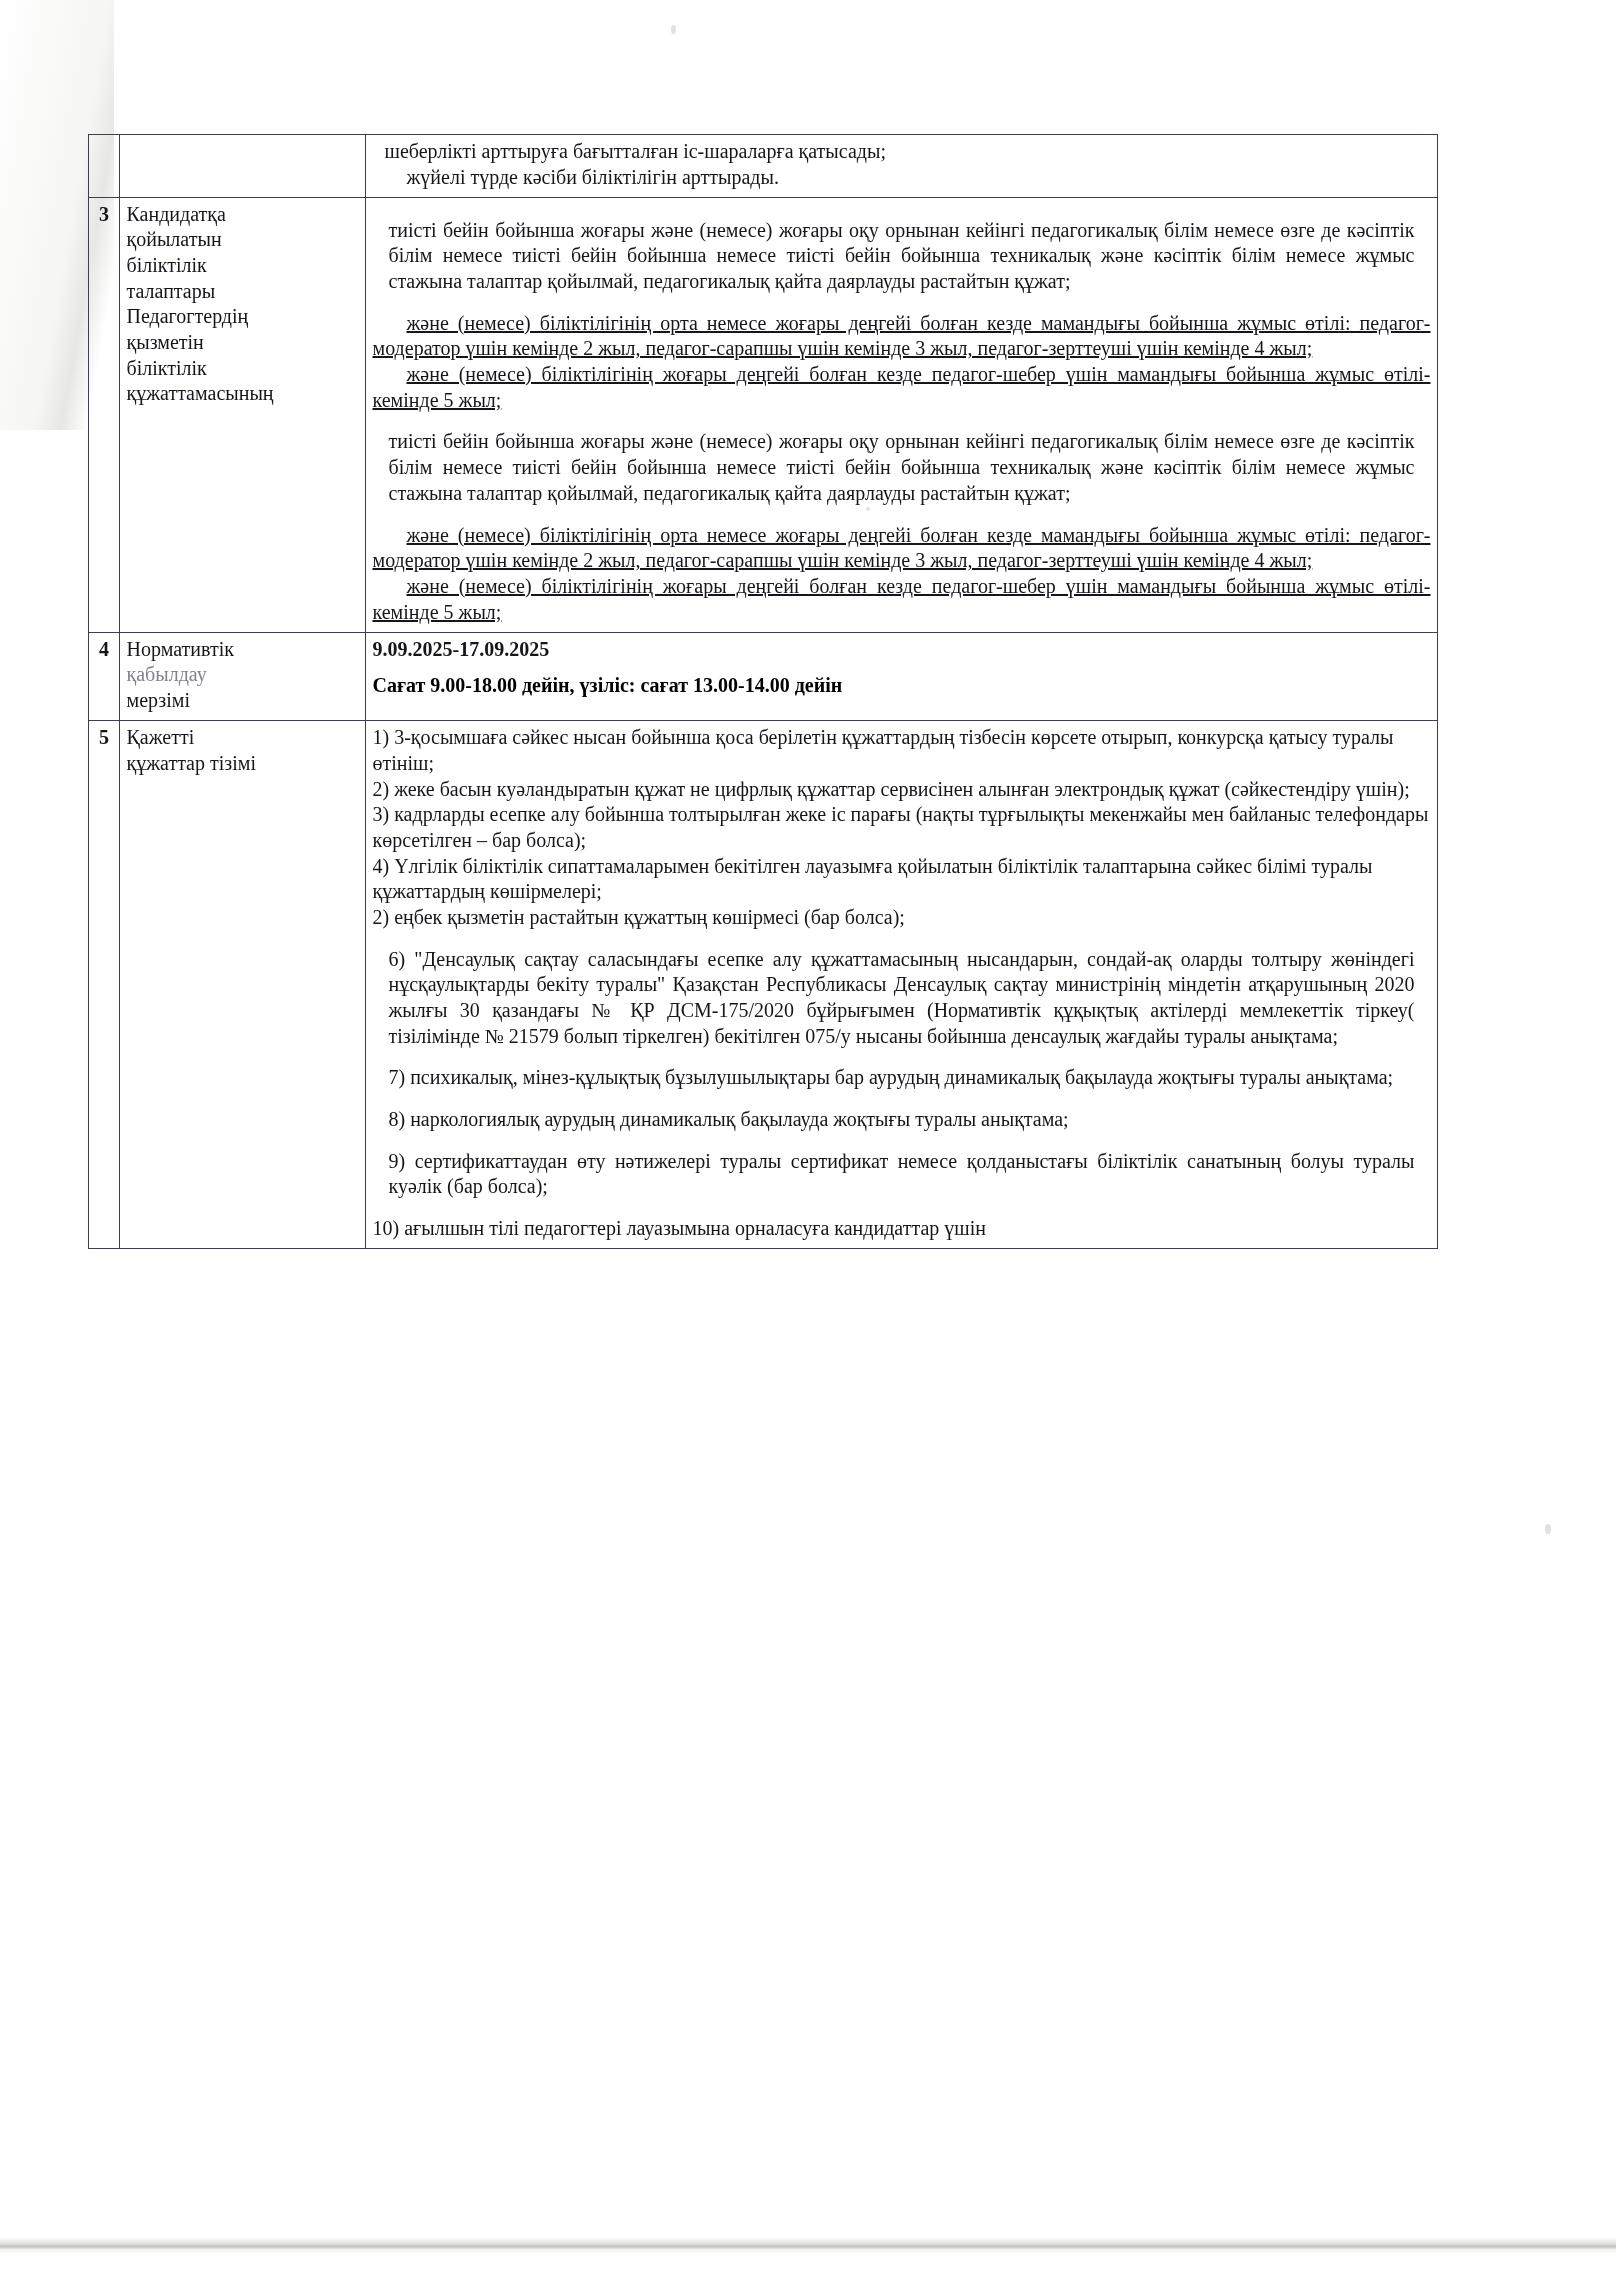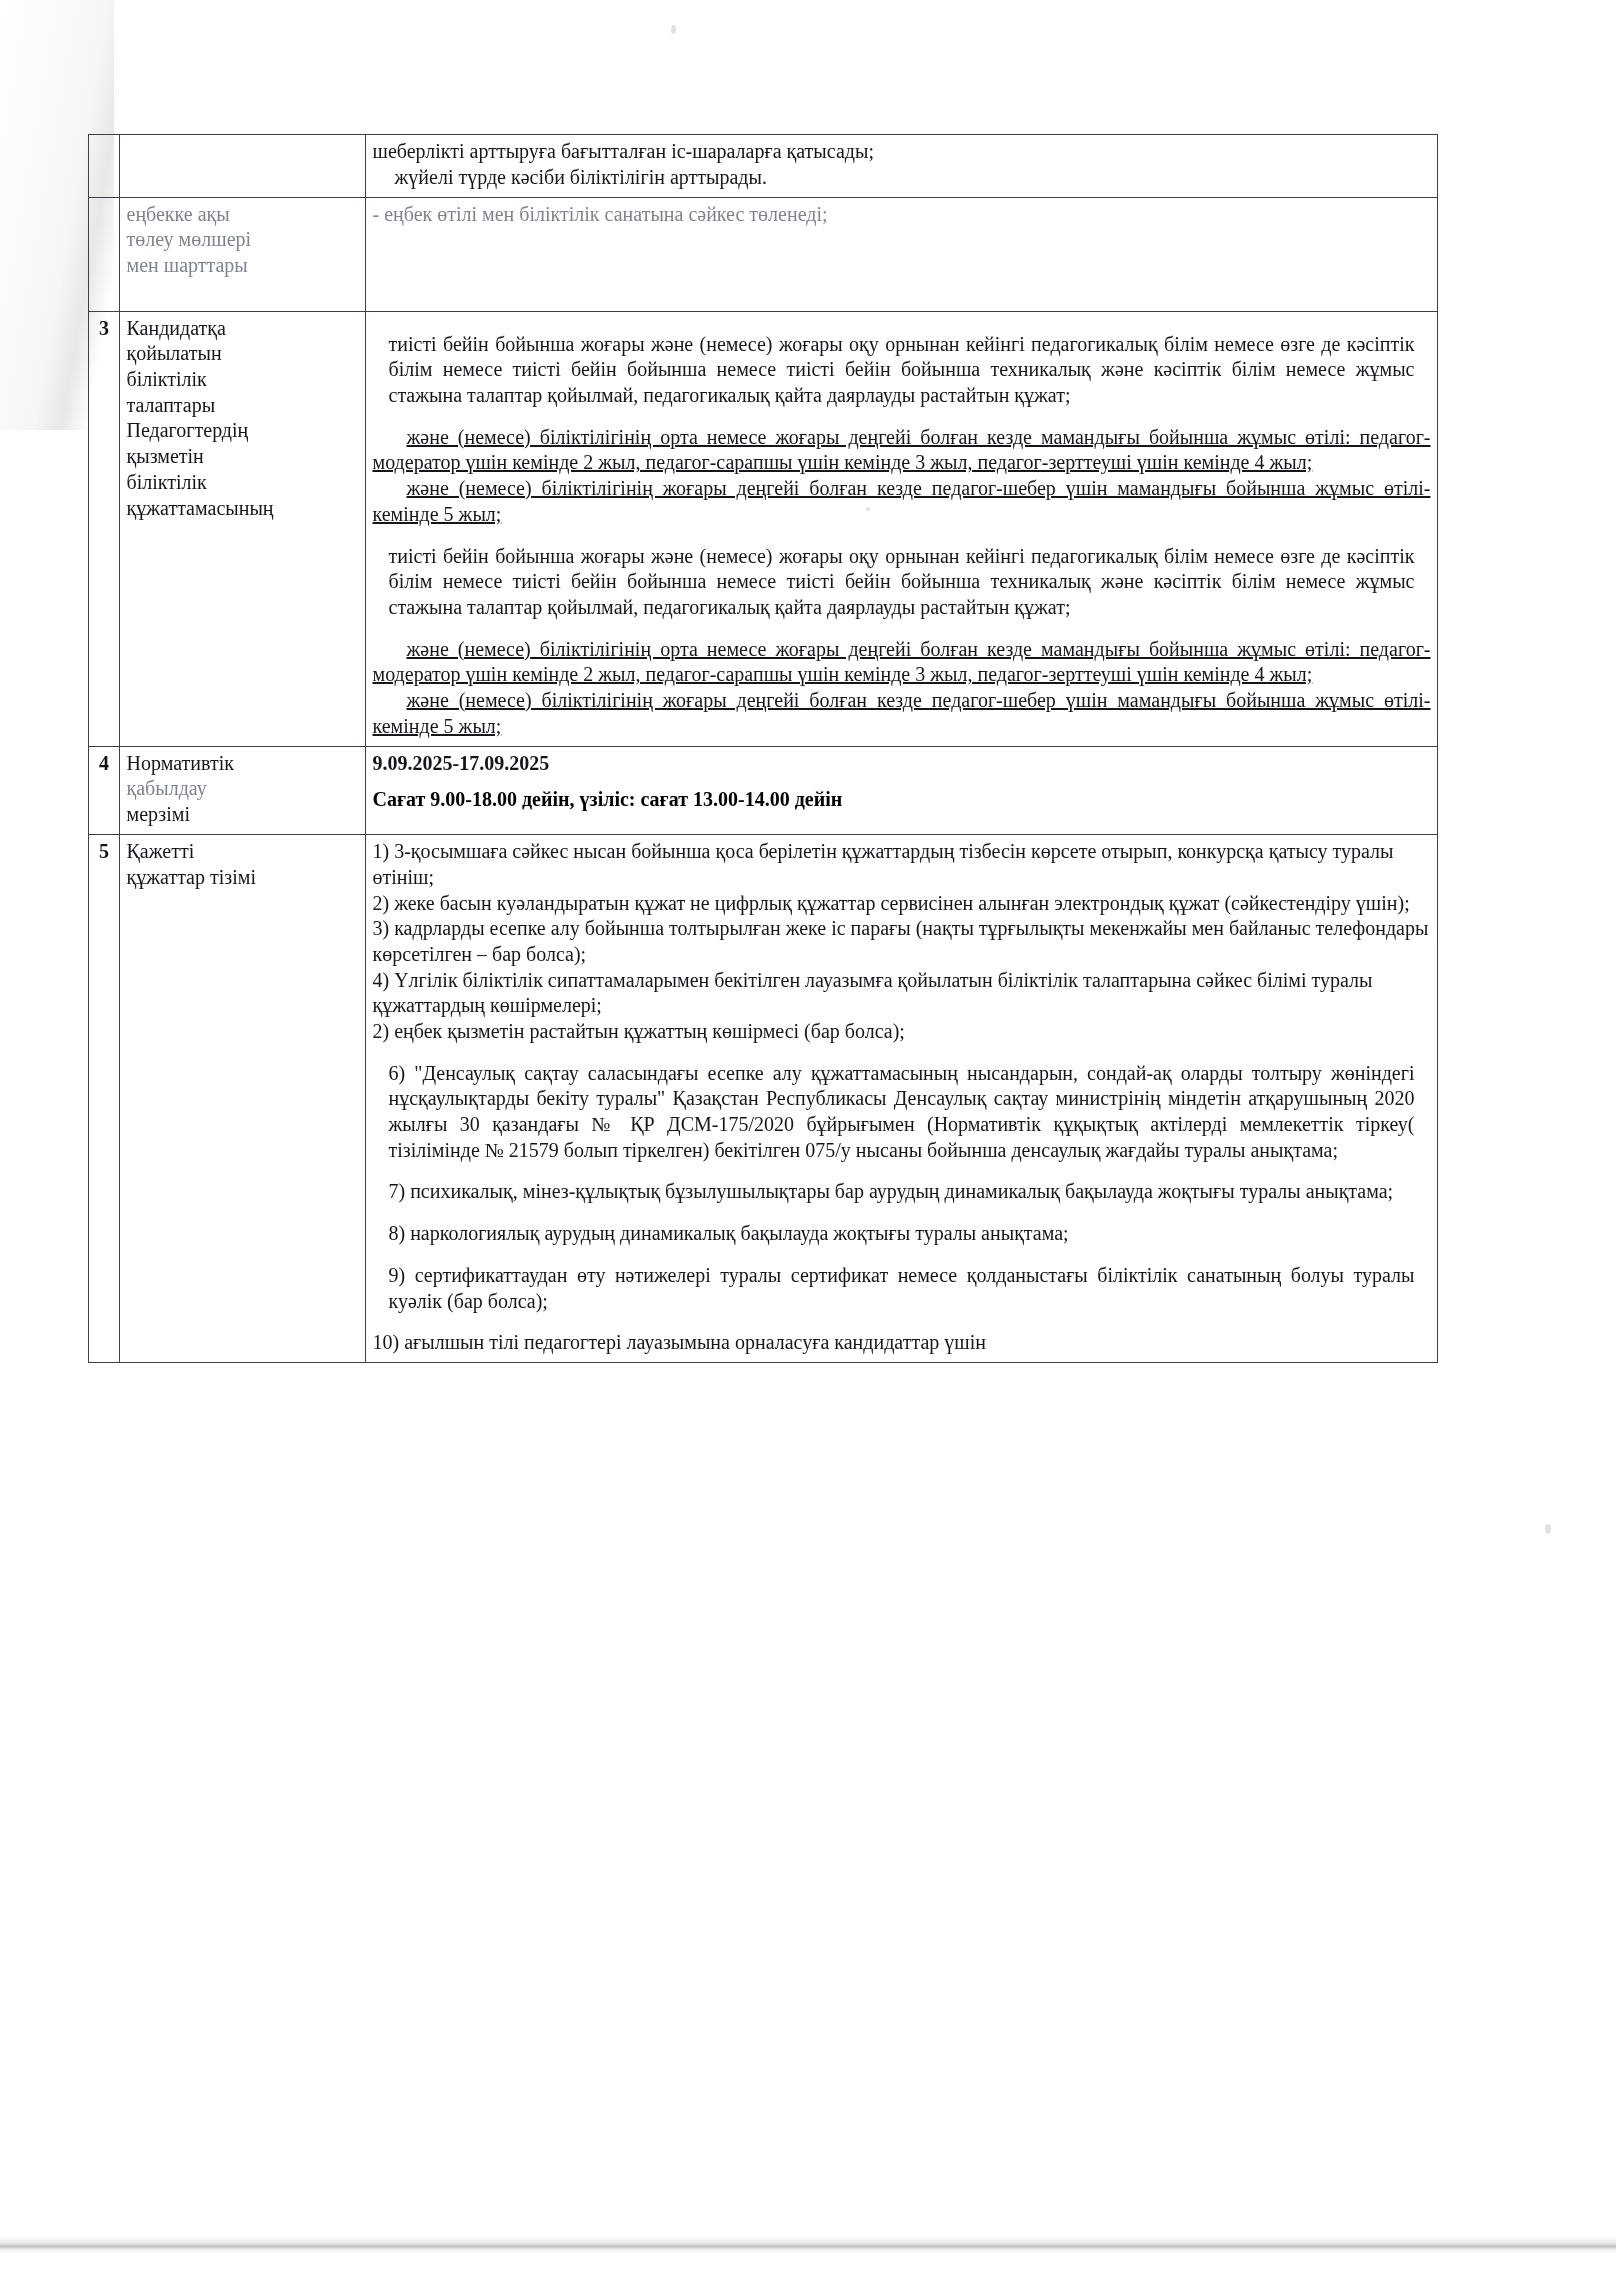--- a/index.html
+++ b/index.html
@@ -63,21 +63,21 @@
   }
 
   p.just{ margin:16px; text-align:justify; text-justify:inter-word; }
   p.left{ margin:0; text-align:left; }
   p.ind{ margin:0; text-align:justify; text-indent:34px;text-decoration:underline; }
 
   
   .faded{ color:#7e838f; }
   .faded2{ color:#000000; }
 
-  .r1-body p{ text-align:left; }
+  .r1-body p{ text-align:left;margin-left:12px; }
   .r1-body p.second{ text-indent:22px; }
 
   td.r1-label{ border-bottom:1px solid #3b3f52; }
 
   .lbl-line{ display:block; }
 
   
   .r4 p{ font-weight:700; font-size:20px; }
   .r4 p.sub{ margin-top:10.4px; }
 
@@ -104,32 +104,20 @@
 
       <tr>
         <td class="num"></td>
         <td class="label"></td>
         <td class="body r1-body">
           <p class="left">шеберлікті арттыруға бағытталған іс-шараларға қатысады;</p>
           <p class="left second">жүйелі түрде кәсіби біліктілігін арттырады.</p>
         </td>
       </tr>
 
-      <tr>
-        <td class="num"></td>
-        <td class="label r1-label faded">
-          <span class="lbl-line">еңбекке ақы</span>
-          <span class="lbl-line">төлеу мөлшері</span>
-          <span class="lbl-line">мен шарттары</span>
-        </td>
-        <td class="body">
-          <p class="left faded">- еңбек өтілі мен біліктілік санатына сәйкес төленеді;</p>
-          <div class="spacer-lg"></div>
-        </td>
-      </tr>
 
       <tr>
         <td class="num">3</td>
         <td class="label">
           <span class="lbl-line">Кандидатқа</span>
           <span class="lbl-line">қойылатын</span>
           <span class="lbl-line">біліктілік</span>
           <span class="lbl-line">талаптары</span>
           <span class="lbl-line">Педагогтердің</span>
           <span class="lbl-line">қызметін</span>

